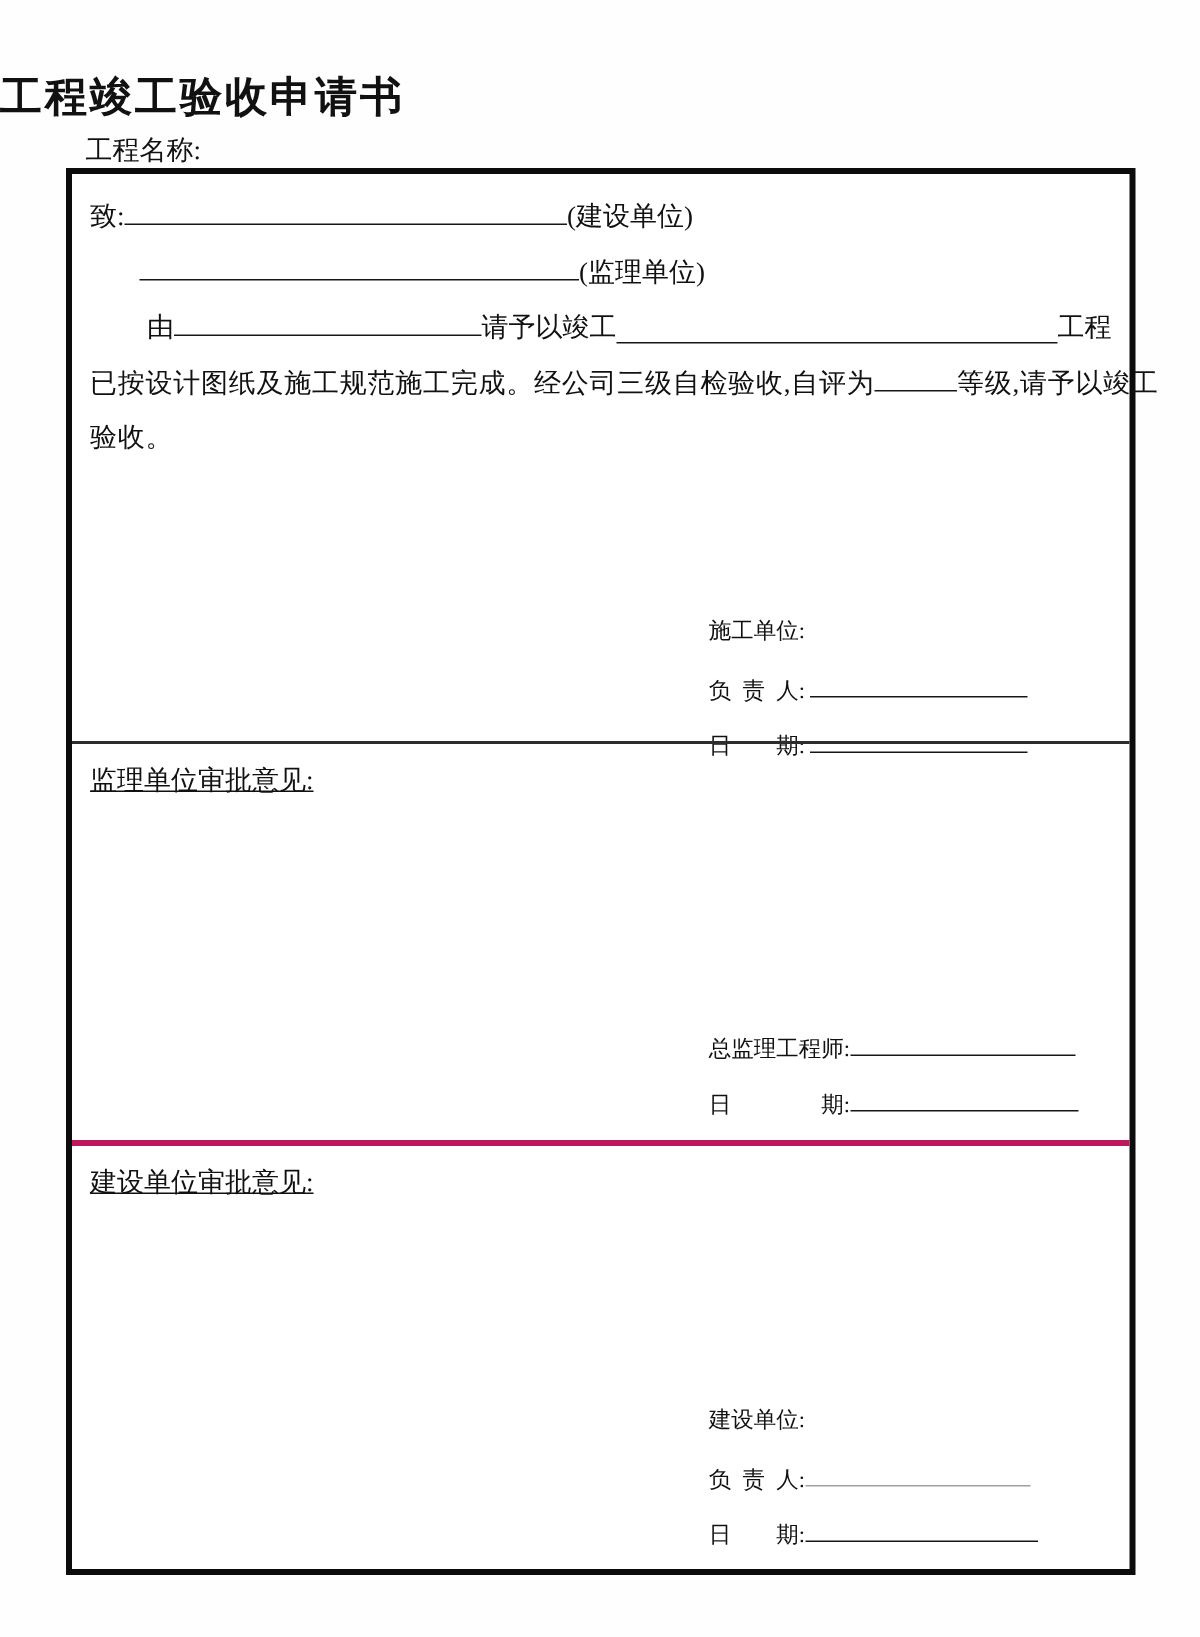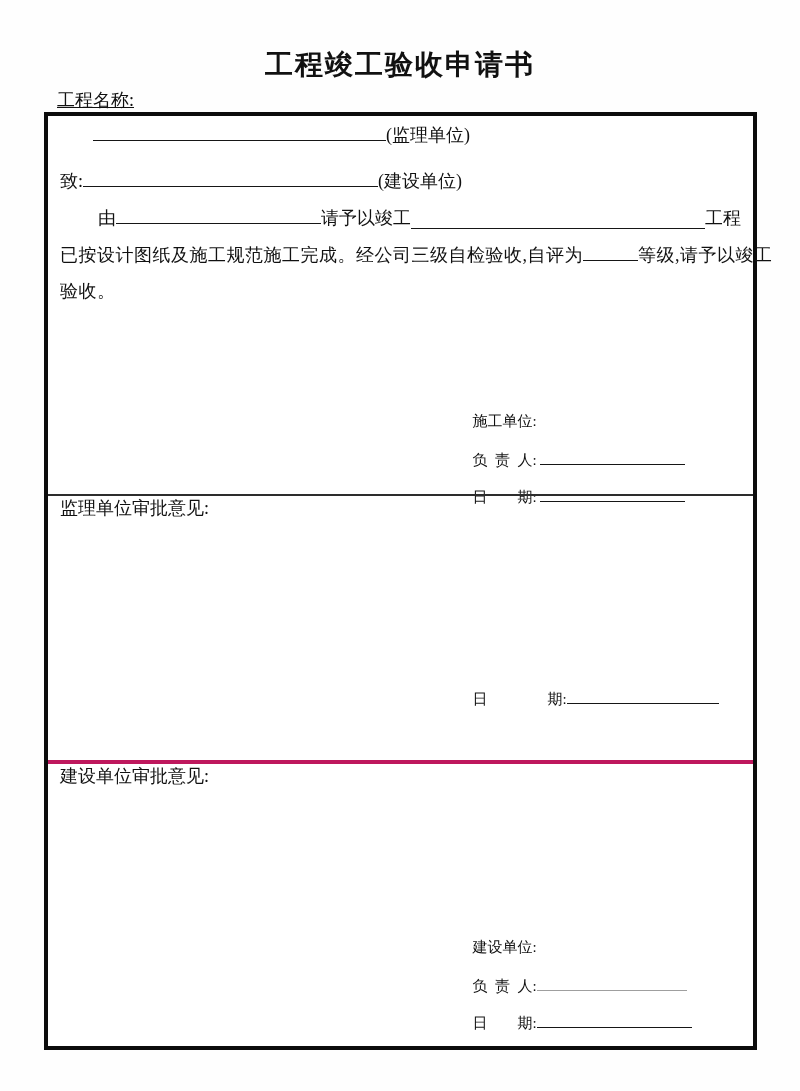--- a/index.html
+++ b/index.html
@@ -8,30 +8,28 @@
     background:#ffffff;
     font-family:"Liberation Serif","DejaVu Serif",serif;
     color:#111;
     position:relative;
     overflow:hidden;
   }
   .page{position:absolute;inset:0;background:#fefefe;}
 
   .doc-title{
     position:absolute;top:46px;left:0;width:100%;
-    text-align:center;
     font-size:28px;font-weight:bold;
     letter-spacing:2px;
   }
   .project-name{
     position:absolute;top:88px;left:57px;
     font-size:18px;
     border-bottom:5px solid #000000;
     padding:0 10px 2px 0;
-    text-decoration:underline;
   }
 
   .form-box{
     position:absolute;left:44px;top:112px;
     width:705px;height:930px;
     border:4px solid #0c0c0c;
     display:flex;flex-direction:column;
     background:#fff;
   }
   .section{position:relative;box-sizing:border-box;padding:0 12px;}
@@ -54,21 +52,23 @@
 
   .indent1{padding-left:33px;}
   .indent2{padding-left:38px;}
   .attach{
     font-weight:bold;
     padding-left:52px;
     margin-top:0;
   }
   .heading{
     font-size:18px;
+    padding-top:12px;
     line-height:24px;
+    text-decoration:underline;
   }
 
   .sig-block{position:absolute;left:387px;font-size:15px;}
   .sig-line{height:37px;line-height:37px;white-space:pre;}
   .sig-label{white-space:pre;}
   .sec1 .sig-block{top:250px;}
   .sec2 .sig-block{top:146px;}
   .sec3 .sig-block{top:128px;}
   .sig-blank{display:inline-block;border-bottom:1.6px solid #161616;height:24px;vertical-align:baseline;}
   .sig-blank.faint{border-bottom-color:#9f9f9f;}
@@ -79,26 +79,26 @@
 <div class="page">
 
   <div class="doc-title">工程竣工验收申请书</div>
 
   <div class="project-name">工程名称:</div>
 
   <div class="form-box">
 
     <div class="section sec1">
 
+      <div class="line first">
+        <span>致:</span><span class="blank" style="width:295px;"></span><span>(建设单位)</span>
+      </div>
+
       <div class="line indent1">
         <span class="blank" style="width:293px;"></span><span>(监理单位)</span>
-      </div>
-
-      <div class="line first">
-        <span>致:</span><span class="blank" style="width:295px;"></span><span>(建设单位)</span>
       </div>
 
       <div class="flexline indent2">
         <span>由</span>
           <span class="blank" style="width:205px;"></span>
           <span>请予以竣工</span>
           <span class="grow"></span>
           <span>工程</span>
       </div>
 
@@ -122,20 +122,23 @@
           <span class="sig-label">日　　期: </span><span class="sig-blank" style="width:145px;"></span>
         </div>
       </div>
     </div>
 
     <div class="section sec2">
       <div class="heading">监理单位审批意见:</div>
 
       <div class="sig-block">
         <div class="sig-line">
+          <span class="sig-label">总监理工程师:</span><span class="sig-blank" style="width:150px;"></span>
+        </div>
+        <div class="sig-line">
           <span class="sig-label">日　　　　期:</span><span class="sig-blank" style="width:152px;"></span>
         </div>
       </div>
     </div>
 
     <div class="section sec3">
       <div class="heading">建设单位审批意见:</div>
 
       <div class="sig-block">
         <div class="sig-line">

